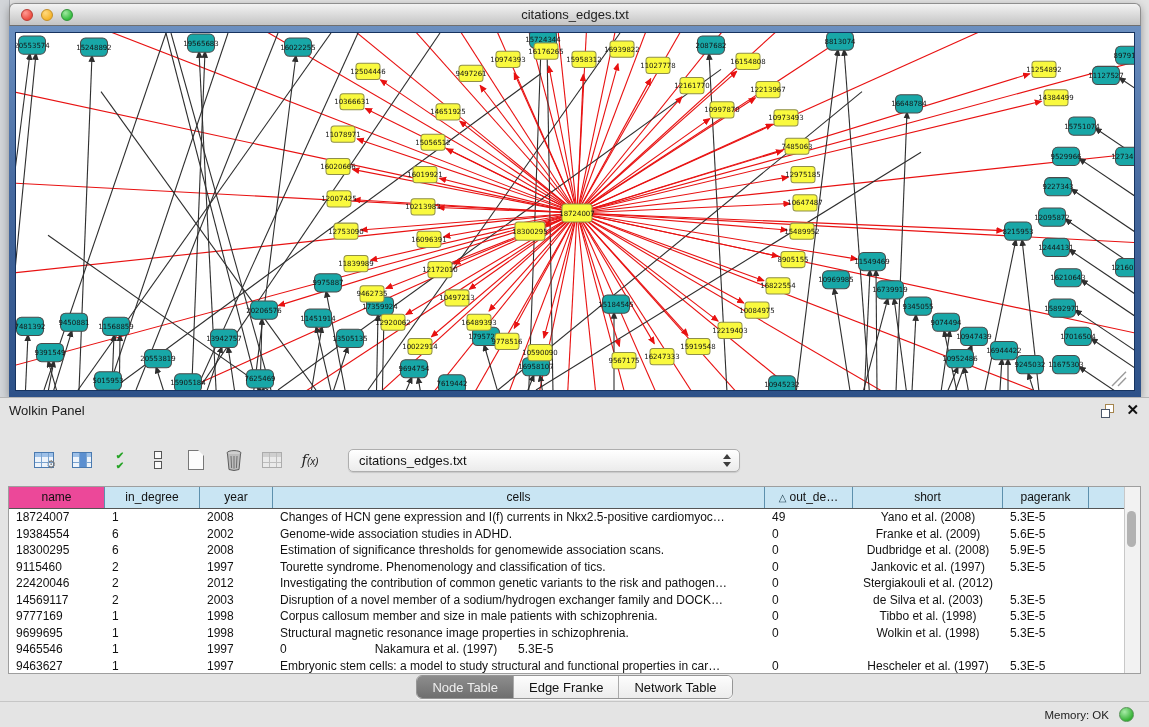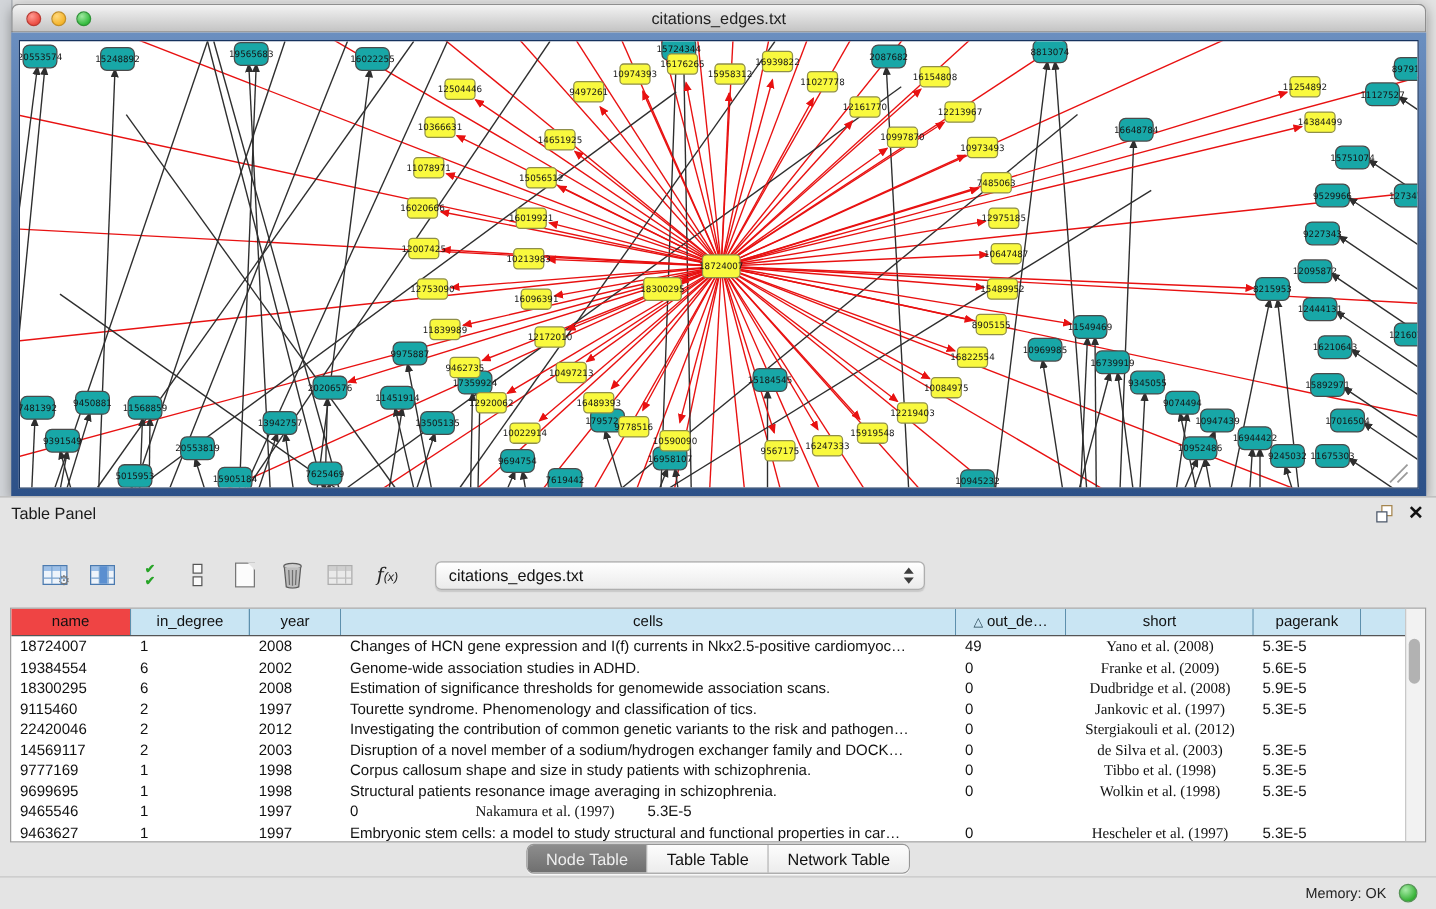--- a/index.html
+++ b/index.html
@@ -45,22 +45,22 @@
   .stepper{display:flex;flex-direction:column;gap:3px;margin-left:6px;}
   .stepper .up{width:0;height:0;border-left:4px solid transparent;border-right:4px solid transparent;border-bottom:5px solid #3d3d3d;}
   .stepper .dn{width:0;height:0;border-left:4px solid transparent;border-right:4px solid transparent;border-top:5px solid #3d3d3d;}
   
   .table-zone{position:absolute;left:8px;right:8px;top:88px;height:188px;background:#fff;border:1px solid #9e9e9e;box-sizing:border-box;overflow:hidden;}
   .tgrid{position:absolute;left:0;top:0;right:15px;bottom:0;}
   .trow{display:flex;height:16.5px;line-height:16.5px;font-size:12px;color:#111;white-space:nowrap;}
   .trow.thead{height:21px;line-height:21px;border-bottom:1px solid #555;}
   .tcell{box-sizing:border-box;overflow:hidden;padding-left:7px;}
   .thead .tcell{background:#c9e5f3;border-right:1px solid #5d90ad;text-align:center;padding:0 2px;}
-  .thead .tcell.first{background:#ef4444;}
-  .tcell.center{text-align:center;padding:0 2px;font-family:Liberation Serif, serif;}
+  .thead .tcell.first{background:#ec4899;}
+  .tcell.center{text-align:center;padding:0 2px;}
   .tcell.fill{flex:1;border-right:none;}
   .thead .tcell.fill{background:#c9e5f3;}
   .sortglyph{font-size:10px;color:#1a3a4a;margin-right:3px;}
   .vscroll{position:absolute;right:0;top:0;width:15px;bottom:0;background:#f2f2f2;border-left:1px solid #c8c8c8;}
   .vthumb{position:absolute;left:2px;top:24px;width:9px;height:36px;border-radius:5px;background:#b2b2b2;}
   
   .tabs-row{position:absolute;left:0;right:0;top:277px;display:flex;justify-content:center;}
   .seg{display:flex;border:1px solid #969696;border-radius:6px;overflow:hidden;background:#f4f4f4;box-shadow:0 1px 0 rgba(255,255,255,.7);}
   .seg button{appearance:none;border:none;margin:0;height:22px;padding:0 15px;font-size:13px;
       font-family:"Liberation Sans",sans-serif;background:linear-gradient(180deg,#fdfdfd,#ececec);color:#111;border-right:1px solid #aaa;}
@@ -674,21 +674,21 @@
             <text x="561" y="180.5" class="nl">18724007</text>
           </g>
           <line x1="1096" y1="349" x2="1110" y2="335" class="grip"></line>
           <line x1="1102" y1="349" x2="1110" y2="341" class="grip"></line>
         </svg>
     </div>
   </div>
 </div>
 
 <div class="table-panel">
-  <div class="panel-title">Table Panel</div>
+  <div class="panel-title">Wolkin Panel</div>
   <div class="float-btn">
     <svg width="16" height="16" viewBox="0 0 16 16">
       <rect x="5.5" y="1.5" width="8" height="8" fill="#fff" stroke="#a5854e"></rect>
       <rect x="1.5" y="6.5" width="8" height="8" fill="#fff" stroke="#4a5668"></rect>
     </svg>
   </div>
   <div class="close-btn"><span>✕</span></div>
 
   <div class="toolbar">
     <div class="tb-btn">
@@ -813,31 +813,31 @@
           <div class="tcell" style="width: 492px;">Disruption of a novel member of a sodium/hydrogen exchanger family and DOCK…</div>
           <div class="tcell" style="width: 88px;">0</div>
           <div class="tcell center" style="width: 150px;">de Silva et al. (2003)</div>
           <div class="tcell" style="width: 86px;">5.3E-5</div>
           <div class="tcell fill"></div>
         </div>
         <div class="trow">
           <div class="tcell" style="width: 96px;">9777169</div>
           <div class="tcell" style="width: 95px;">1</div>
           <div class="tcell" style="width: 73px;">1998</div>
-          <div class="tcell" style="width: 492px;">Corpus callosum shape and size in study patients with schizophrenia.</div>
+          <div class="tcell" style="width: 492px;">Corpus callosum member and size in male patients with schizophrenia.</div>
           <div class="tcell" style="width: 88px;">0</div>
           <div class="tcell center" style="width: 150px;">Tibbo et al. (1998)</div>
           <div class="tcell" style="width: 86px;">5.3E-5</div>
           <div class="tcell fill"></div>
         </div>
         <div class="trow">
           <div class="tcell" style="width: 96px;">9699695</div>
           <div class="tcell" style="width: 95px;">1</div>
           <div class="tcell" style="width: 73px;">1998</div>
-          <div class="tcell" style="width: 492px;">Structural patients resonance image averaging in schizophrenia.</div>
+          <div class="tcell" style="width: 492px;">Structural magnetic resonance image properties in schizophrenia.</div>
           <div class="tcell" style="width: 88px;">0</div>
           <div class="tcell center" style="width: 150px;">Wolkin et al. (1998)</div>
           <div class="tcell" style="width: 86px;">5.3E-5</div>
           <div class="tcell fill"></div>
         </div>
         <div class="trow">
           <div class="tcell" style="width: 96px;">9465546</div>
           <div class="tcell" style="width: 95px;">1</div>
           <div class="tcell" style="width: 73px;">1997</div>
           <div class="tcell" style="width: 88px;">0</div>
@@ -857,21 +857,21 @@
         </div>
       </div>
     <div class="vscroll">
       <div class="vthumb"></div>
     </div>
   </div>
 
   <div class="tabs-row">
     <div class="seg">
       <button class="sel">Node Table</button>
-      <button>Table Table</button>
+      <button>Edge Franke</button>
       <button>Network Table</button>
     </div>
   </div>
 
   <div class="status-bar">
     <span class="mem-label">Memory: OK</span>
     <span class="mem-dot"></span>
   </div>
 </div>
 

